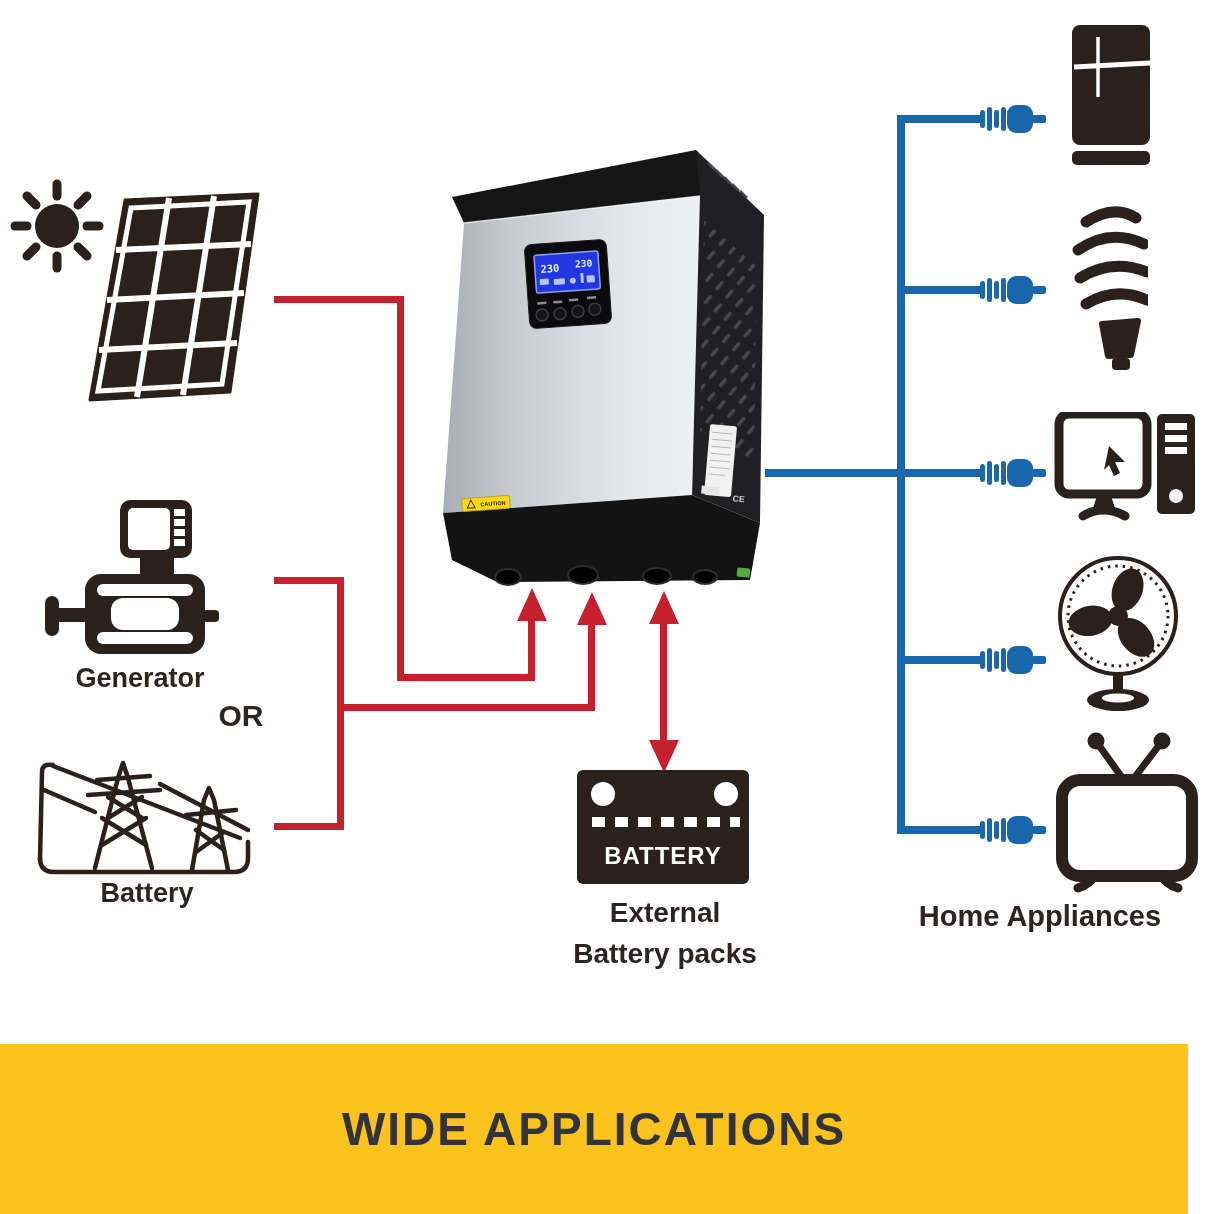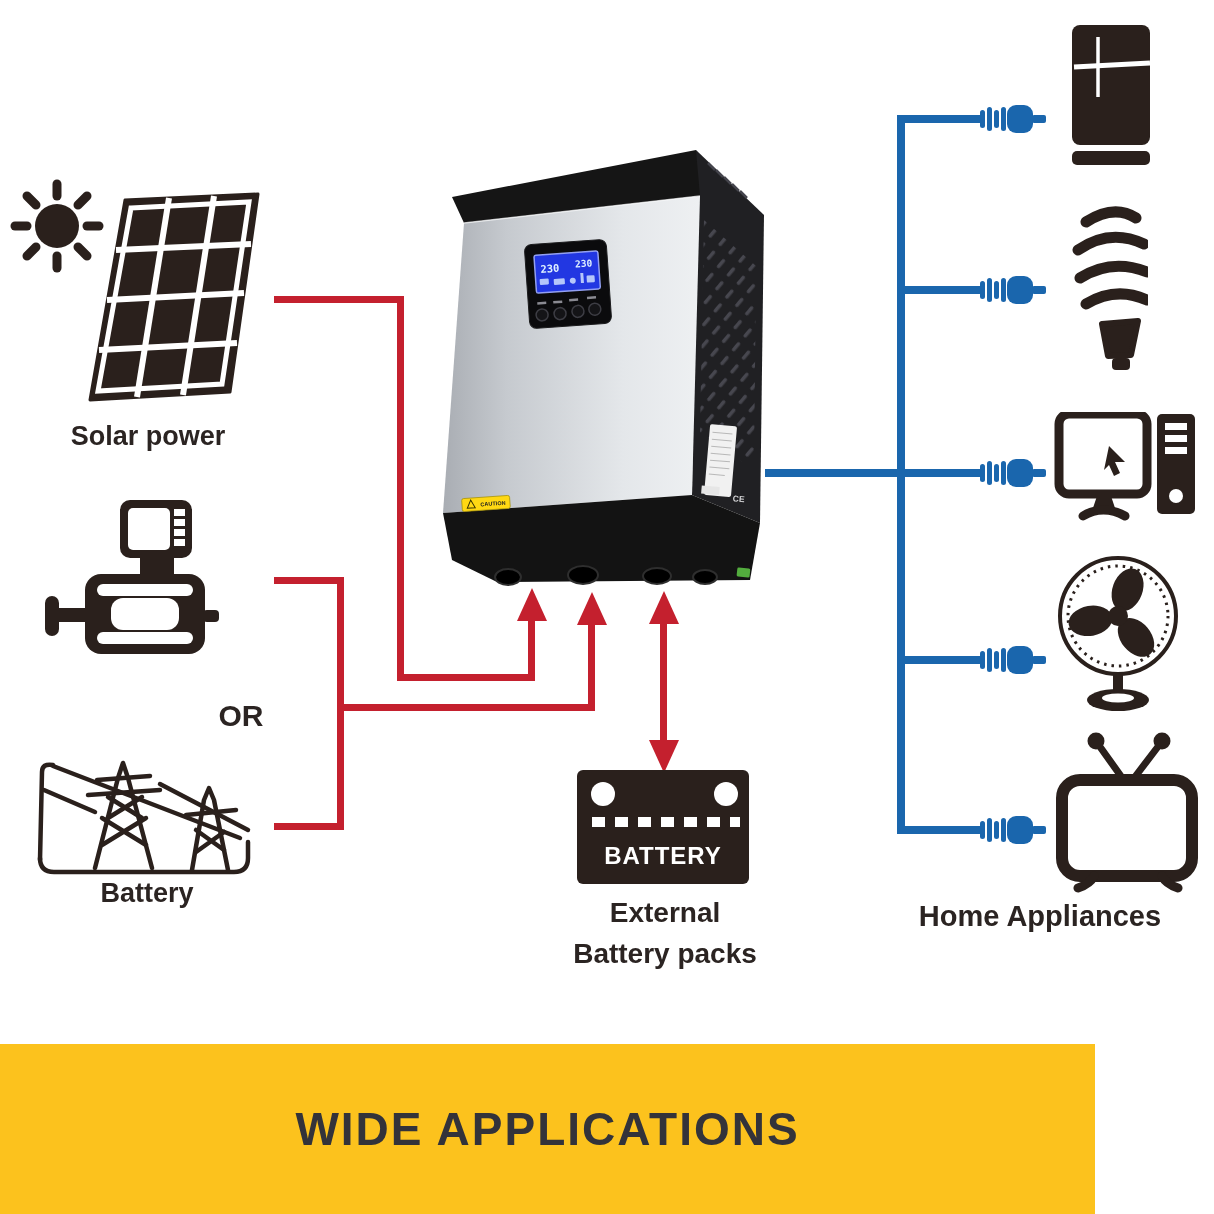--- a/index.html
+++ b/index.html
@@ -18,21 +18,21 @@
     border-top:33px solid var(--red); }
   .lbl { position:absolute; font-weight:bold; color:#2b2422; text-align:center; }
   .lbl-solar { left:38px; top:421px; width:220px; font-size:27px; }
   .lbl-gen   { left:30px; top:663px; width:220px; font-size:27px; }
   .lbl-or    { left:206px; top:699px; width:70px; font-size:30px; }
   .lbl-util  { left:37px; top:878px; width:220px; font-size:27px; }
   .lbl-batt  { left:545px; top:893px; width:240px; font-size:28px; line-height:1.45; }
   .lbl-batt span { display:block; }
   .lbl-home  { left:885px; top:900px; width:310px; font-size:29px; }
   .icon-svg { position:absolute; }
-  .banner { position:absolute; left:0; top:1044px; width:1095px; height:170px;
+  .banner { position:absolute; left:0; top:1044px; width:1188px; height:170px;
     background:var(--yellow); display:flex; align-items:center; justify-content:center; }
   .banner-text { font-size:46px; font-weight:bold; letter-spacing:2px; color:var(--banner-text); }
   .ink-fill { fill:var(--ink); }
   .ink-stroke { stroke:var(--ink); }
   .blue-fill { fill:var(--blue); }
 </style>
 </head>
 <body>
 
 <div class="stage" style="--red: #c4202e; --blue: #1a66ad; --yellow: #fcc21d; --ink: #2a201c; --banner-text: #33333a;">
@@ -316,21 +316,21 @@
     </g>
     <circle cx="44" cy="13" r="8.5" class="ink-fill"></circle>
       <circle cx="110" cy="13" r="8.5" class="ink-fill"></circle>
     <rect x="10" y="52" width="130" height="96" rx="18" fill="#ffffff" class="ink-stroke" stroke-width="12"></rect>
     <g fill="none" class="ink-stroke" stroke-width="9" stroke-linecap="round">
       <path d="M42,148 Q38,156 26,160"></path>
         <path d="M110,148 Q114,156 126,160"></path>
     </g>
   </svg>
 
-  <div class="lbl lbl-solar">Solar power</div>
+  <div class="lbl lbl-gen">Generator</div>
   <div class="lbl lbl-or">OR</div>
   <div class="lbl lbl-util">Battery</div>
   <div class="lbl lbl-batt">
     <span>External</span>
     <span>Battery packs</span>
   </div>
   <div class="lbl lbl-home">Home Appliances</div>
 
   <div class="banner">
     <div class="banner-text">WIDE APPLICATIONS</div>

